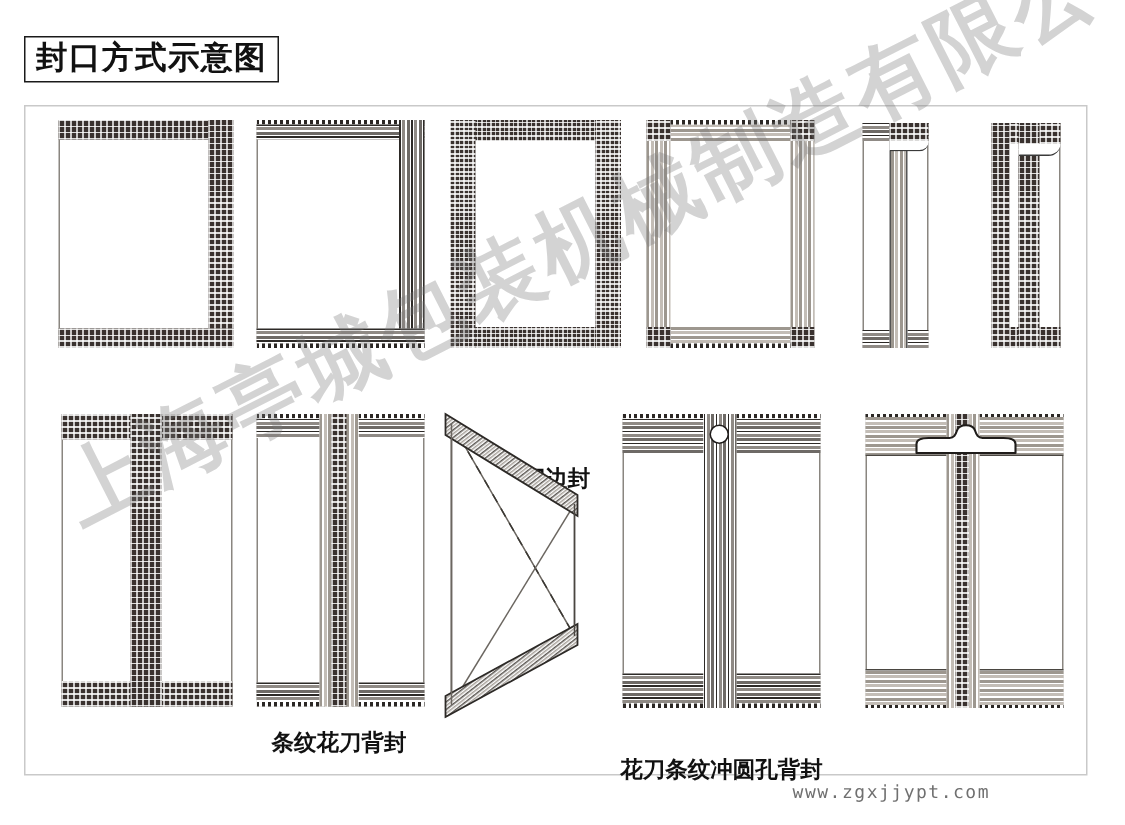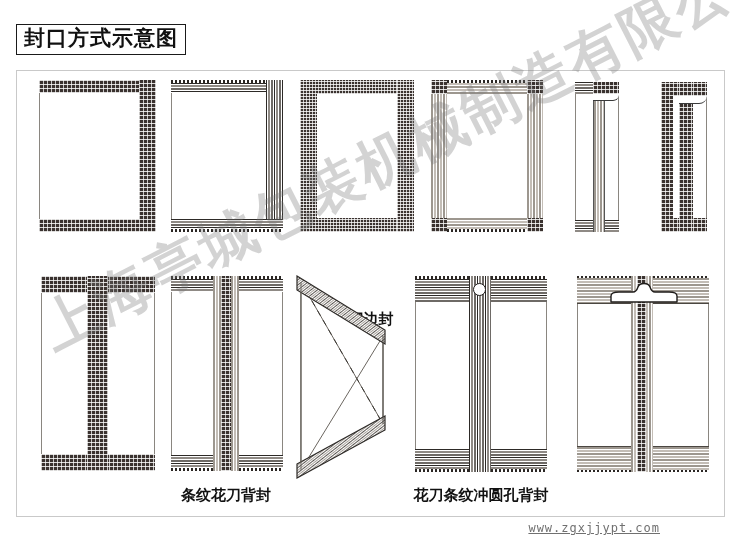--- a/index.html
+++ b/index.html
@@ -40,21 +40,21 @@
     font-size:56px;color:rgba(120,120,120,0.33);
     white-space:nowrap;font-weight:bold;
     font-family:"DejaVu Sans","Liberation Sans",sans-serif;
     letter-spacing:3px;
   }
 
   
   .footer-url{
     position:absolute;right:14px;top:521px;
     font-family:"DejaVu Sans Mono","Liberation Mono",monospace;
-    font-size:12px;color:#707070;letter-spacing:1px;text-decoration:underline;
+    font-size:12px;color:#707070;letter-spacing:1px;
   }
 
   
   .fig{position:absolute;}
   .caption{
     position:absolute;text-align:center;
     font-size:15px;font-weight:bold;color:#111;
     white-space:nowrap;line-height:1;
     font-family:"DejaVu Sans","Liberation Sans",sans-serif;
   }
@@ -220,21 +220,21 @@
 
     <div class="fig" style="left:386px;top:205px;width:156px;height:200px;">
       <div class="bag outline-thin" style="left:12px;top:0;width:132px;height:196px;"></div>
       <div class="bag serr-top" style="left:12px;top:0;width:132px;height:3px;"></div>
       <div class="bag stripe-h" style="left:12px;top:3px;width:132px;height:23px;"></div>
       <div class="bag stripe-h" style="left:12px;top:173px;width:132px;height:20px;"></div>
       <div class="bag serr-bot" style="left:12px;top:193px;width:132px;height:3px;"></div>
       <div class="bag stripe-v" style="left:66px;top:0;width:22px;height:196px;"></div>
       <div class="bag" style="left:70px;top:7px;width:13px;height:13px;border:1.4px solid #1f1c1a;border-radius:50%;background:#fff;"></div>
     </div>
-    <div class="caption" style="left:379px;top:417px;width:170px;">花刀条纹冲圆孔背封</div>
+    <div class="caption" style="left:379px;top:435px;width:170px;">花刀条纹冲圆孔背封</div>
 
     <div class="fig" style="left:548px;top:205px;width:156px;height:200px;">
       <div class="bag outline-thin" style="left:12px;top:0;width:132px;height:196px;"></div>
       <div class="bag serr-top" style="left:12px;top:0;width:132px;height:2px;"></div>
       <div class="bag stripe-h-soft" style="left:12px;top:2px;width:132px;height:26px;border-bottom:1px solid #4a4641;"></div>
       <div class="bag stripe-h-soft" style="left:12px;top:170px;width:132px;height:24px;border-top:1px solid #4a4641;"></div>
       <div class="bag serr-bot" style="left:12px;top:194px;width:132px;height:2px;"></div>
       <div class="bag stripe-v-soft" style="left:66px;top:0;width:22px;height:196px;"></div>
       <div class="bag mesh" style="left:72px;top:0;width:9px;height:196px;"></div>
       <svg style="position:absolute;left:44px;top:6px;" width="70" height="22" viewBox="0 0 70 22">

